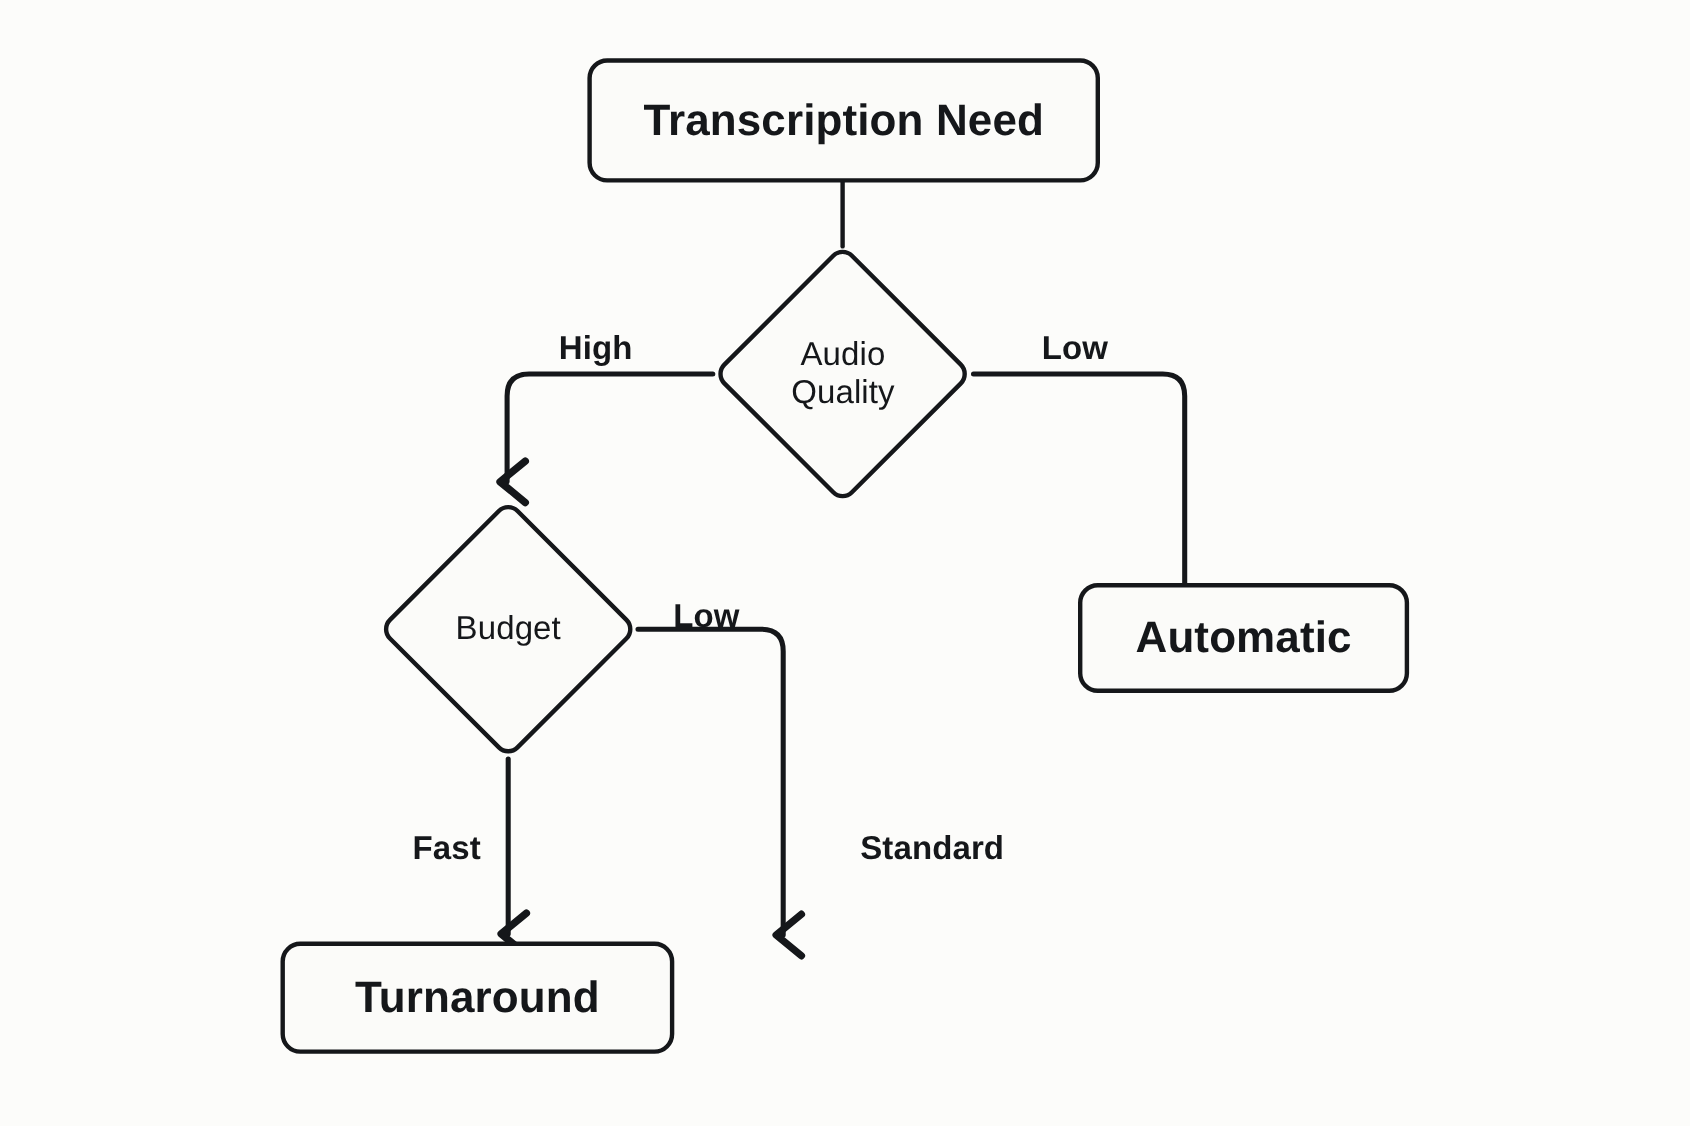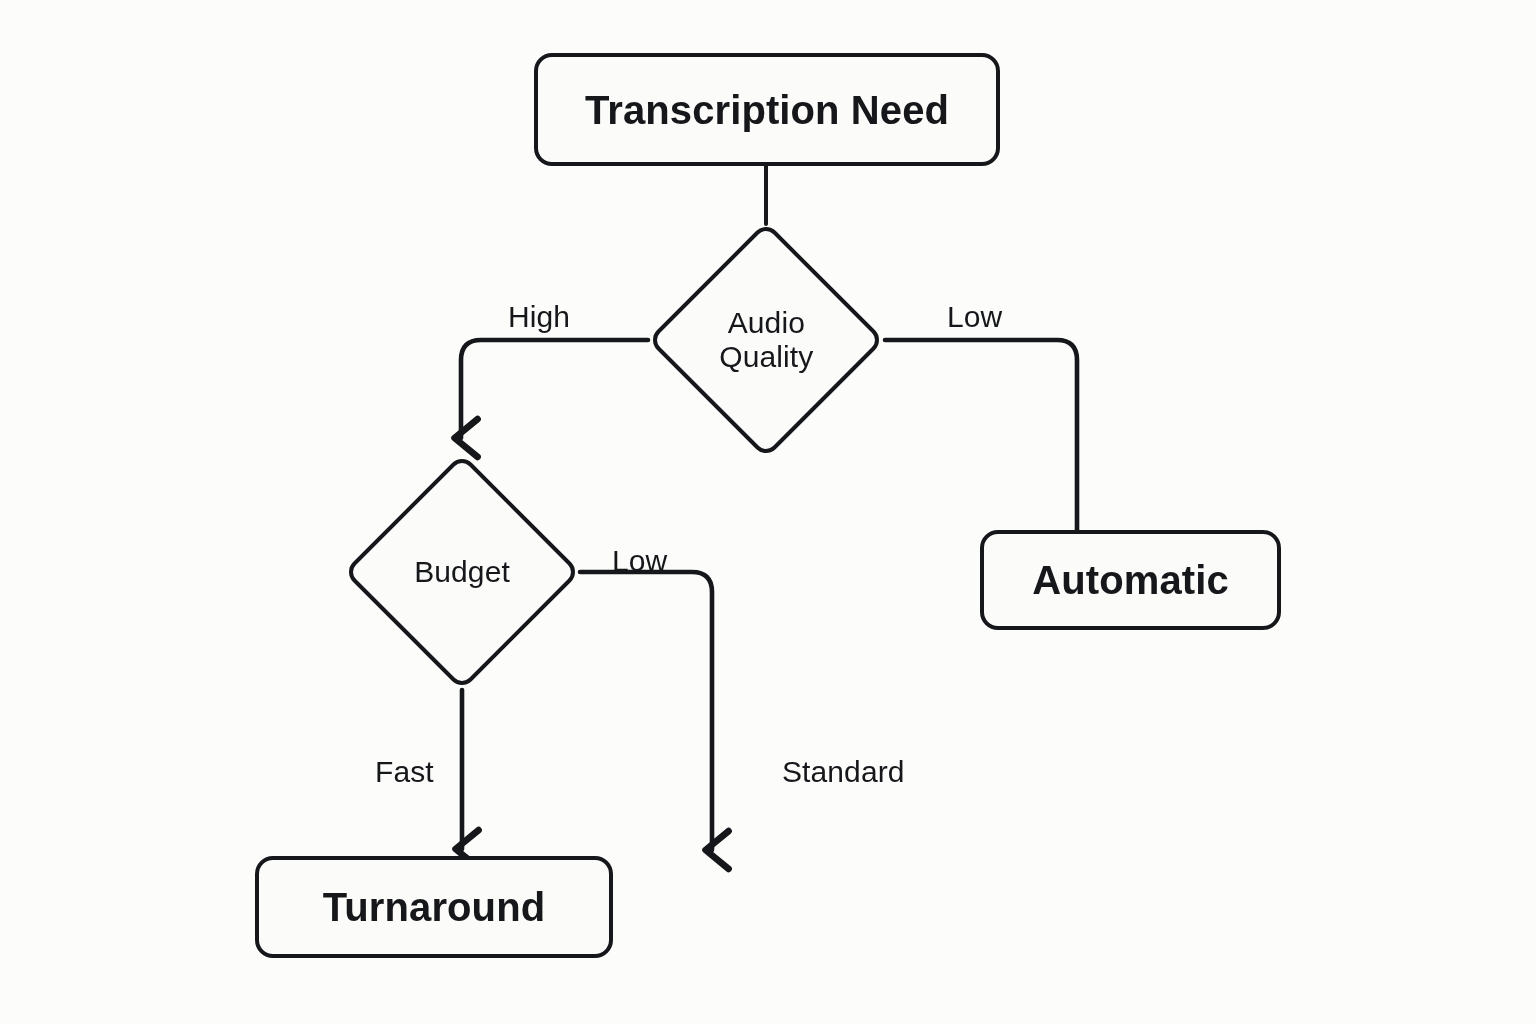--- a/index.html
+++ b/index.html
@@ -63,21 +63,21 @@
     line-height: 1.12;
     text-align: center;
     white-space: pre-line;
     letter-spacing: 0.1px;
   }
 
   
   .edge-label {
     position: absolute;
     font-size: 30px;
-    font-weight: 400;
+    font-weight: 700;
     color: #15171A;
     white-space: nowrap;
     line-height: 1;
     letter-spacing: 0.1px;
   }
 </style>
 </head>
 <body>
 
 <div id="canvas">

